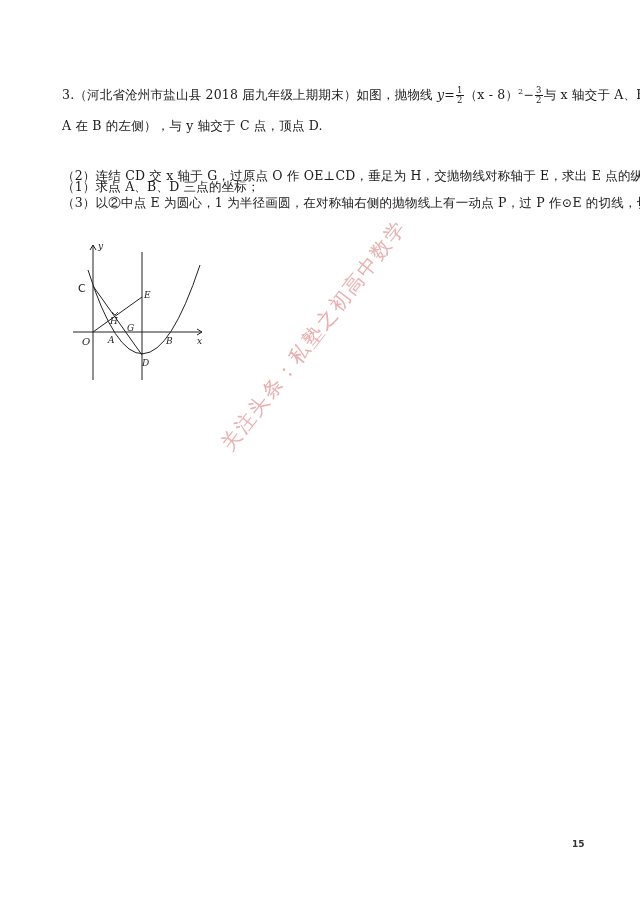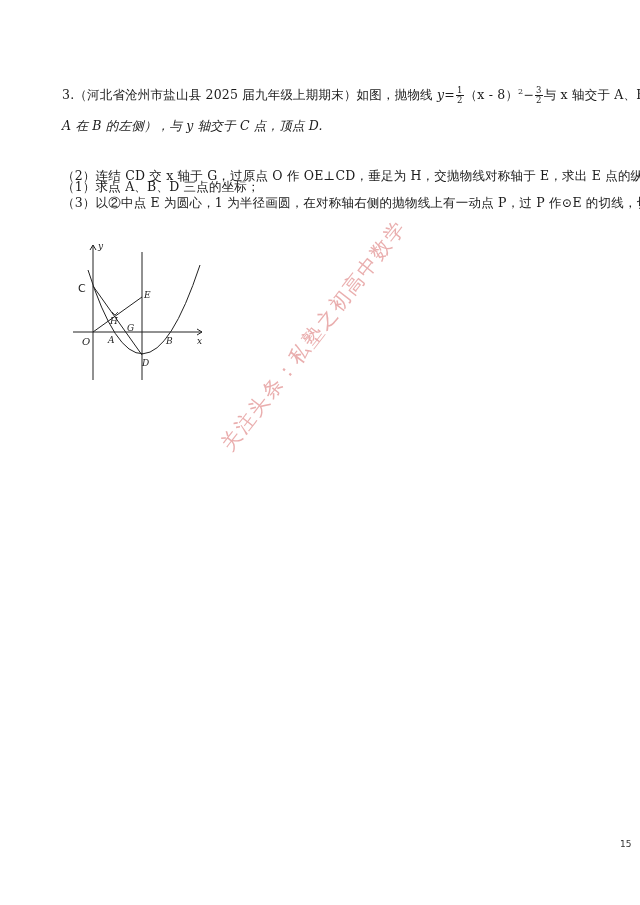--- a/index.html
+++ b/index.html
@@ -59,35 +59,34 @@
       letter-spacing: 2px;
       white-space: nowrap;
       opacity: 0.85;
     }
     .page-number {
       position: absolute;
       left: 572px;
       top: 839px;
       font-family: "DejaVu Sans", "Liberation Sans", sans-serif;
       font-size: 9px;
-      font-weight: normal;
+      font-weight: bold;
       color: #333;
-      margin-left: 48px;
     }
   </style>
 </head>
 <body>
 
 <div class="page">
 
   <div class="line" style="top:84px;">
-    <span>3.</span><span>（河北省沧州市盐山县 2025 届九年级上期期末）</span><span>如图，抛物线 </span><i>y</i><span>=</span><span class="frac"><span class="num">1</span><span class="den">2</span></span><span>（x - 8）</span><sup>2</sup><span>−</span><span class="frac"><span class="num">3</span><span class="den">2</span></span><span>与 x 轴交于 A、B 两点（点</span>
+    <span>3.</span><span>（河北省沧州市盐山县 2018 届九年级上期期末）</span><span>如图，抛物线 </span><i>y</i><span>=</span><span class="frac"><span class="num">1</span><span class="den">2</span></span><span>（x - 8）</span><sup>2</sup><span>−</span><span class="frac"><span class="num">3</span><span class="den">2</span></span><span>与 x 轴交于 A、B 两点（点</span>
   </div>
 
-  <div class="line" style="top:118px;font-style:italic;">A 在 B 的左侧），与 y 轴交于 C 点，顶点 D.</div>
+  <div class="line" style="top:118px;">A 在 B 的左侧），与 y 轴交于 C 点，顶点 D.</div>
 
   <div class="line" style="top:147px;margin-top:32px;">
     <span>（1）</span><span>求点 A、B、D 三点的坐标；</span>
   </div>
 
   <div class="line" style="top:168px;">
     <span>（2）</span><span>连结 CD 交 x 轴于 G，过原点 O 作 OE⊥CD，垂足为 H，交抛物线对称轴于 E，求出 E 点的纵坐标；</span>
   </div>
 
   <div class="line" style="top:195px;">

